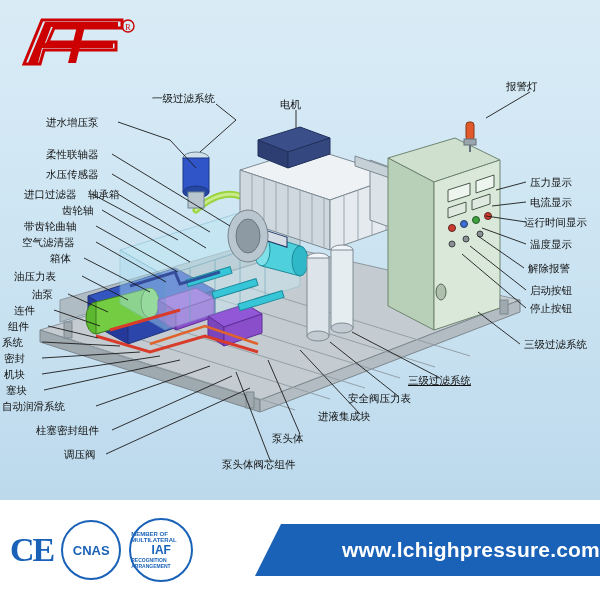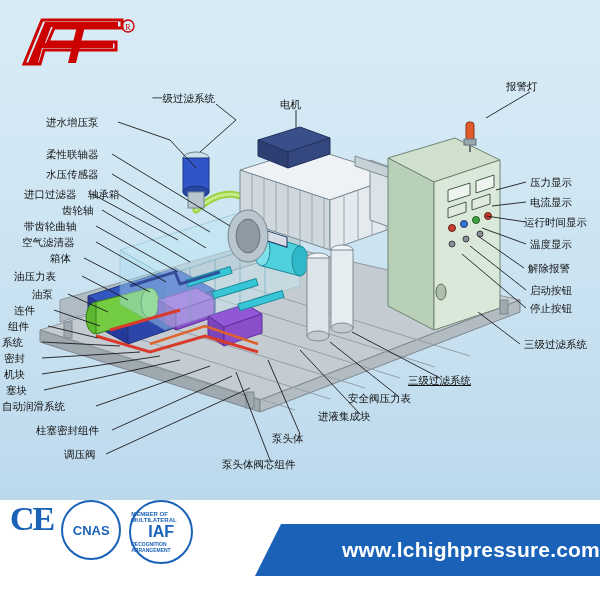--- a/index.html
+++ b/index.html
@@ -44,21 +44,21 @@
     position: absolute;
     left: 0; top: 500px;
     width: 600px; height: 100px;
     background: #ffffff;
   }
   #banner-left {
     position: absolute;
     left: 0; top: 0; width: 270px; height: 100px;
     background: #ffffff;
     display: flex;
-    align-items: flex-start;
+    align-items: center;
     gap: 8px;
     padding-left: 10px;
     box-sizing: border-box;
   }
   #banner-right {
     position: absolute;
     left: 255px; top: 24px; width: 345px; height: 52px;
     background: #1a62b8;
     display: flex;
     align-items: center;
@@ -340,21 +340,21 @@
         <div id="ce-mark">CE</div>
       </div>
       <div class="cert">
         <div class="cert-circle">
           <span>CNAS</span>
         </div>
       </div>
       <div class="cert" style="width:76px;">
         <div class="cert-circle iaf" style="width:60px;height:60px;flex-direction:column;">
           <span style="font-size:6px">MEMBER OF MULTILATERAL</span>
-          <span style="font-size:16px;font-weight:bold;">IAF</span>
+          <span style="font-size:12px;font-weight:bold;">IAF</span>
           <span style="font-size:5px">RECOGNITION ARRANGEMENT</span>
         </div>
       </div>
     </div>
     <div id="banner-right">
       <span id="banner-url">www.lchighpressure.com</span>
     </div>
   </div>
 
 </div>

